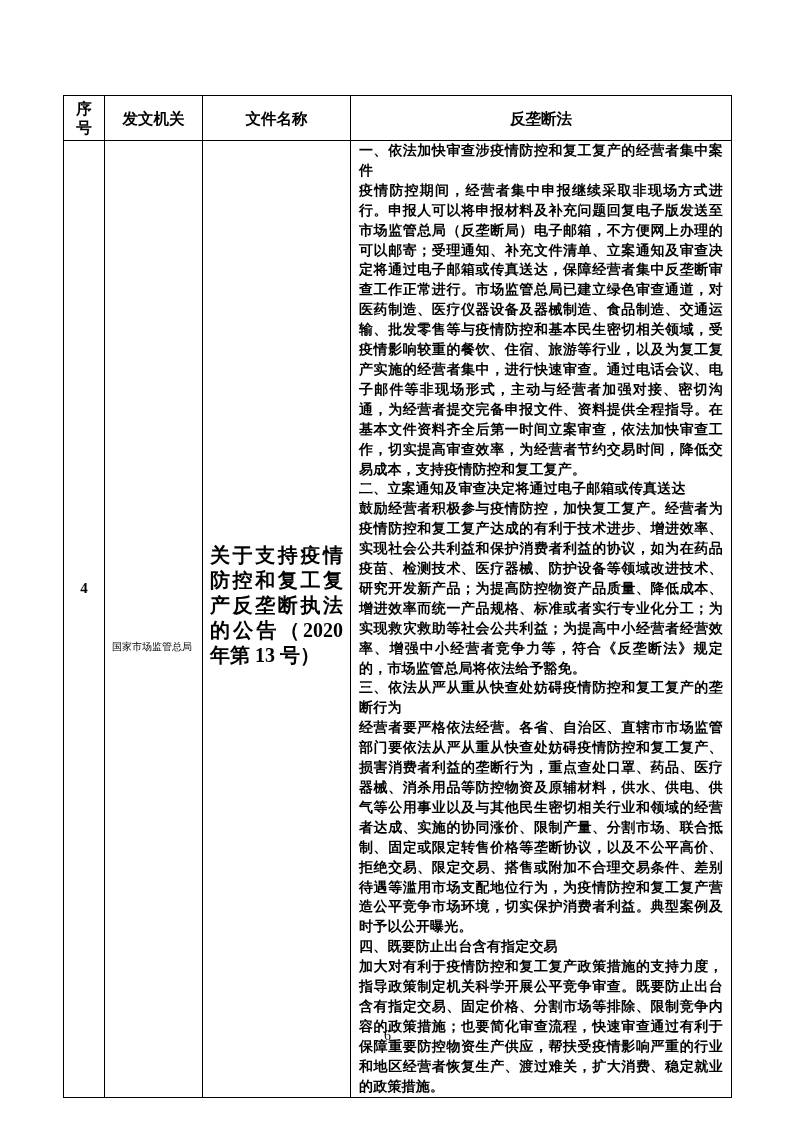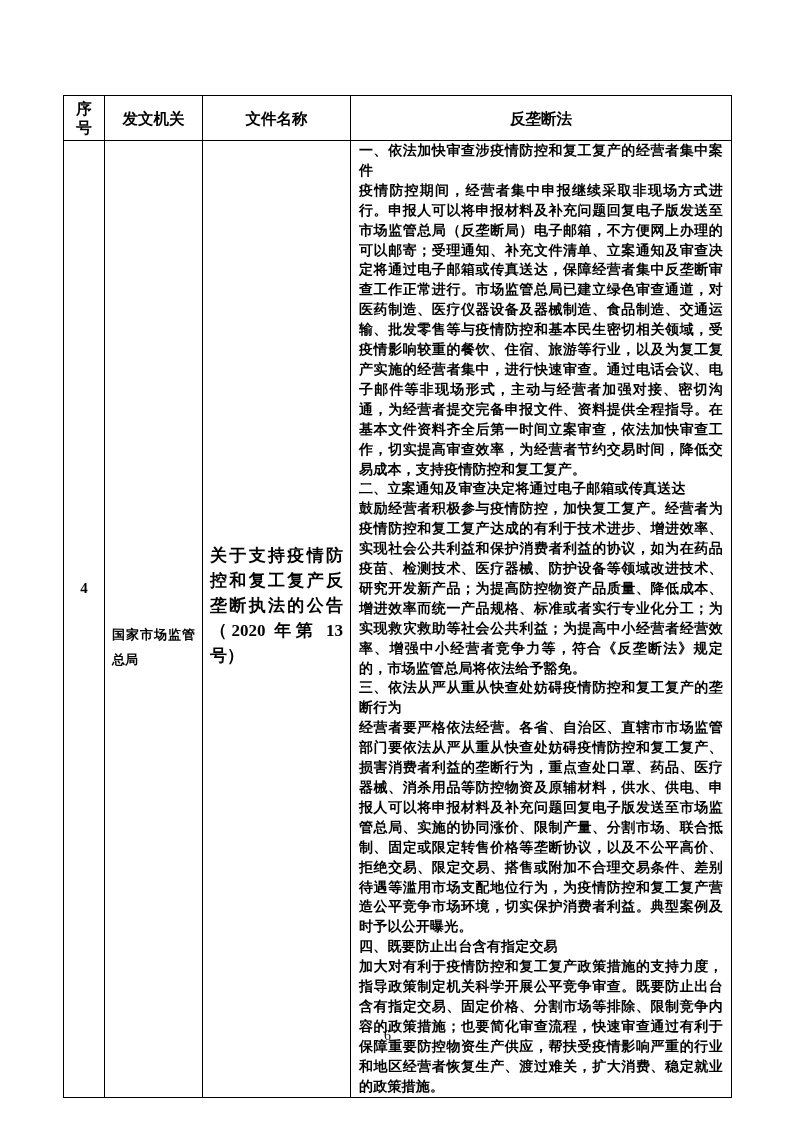--- a/index.html
+++ b/index.html
@@ -39,33 +39,33 @@
   td.cell-serial {
     text-align: center;
     vertical-align: middle;
     font-size: 15px;
     font-weight: 600;
   }
   td.cell-serial .inner { transform: translateY(-30px); }
   td.cell-agency {
     vertical-align: middle;
     padding: 4px 7px;
-    font-size: 13px;
-    font-weight: 700;
+    font-size: 10px;
+    font-weight: 400;
   }
   td.cell-agency .inner {
     transform: translateY(28px);
     text-align: justify;
     text-align-last: left;
     line-height: 25px;
   }
   td.cell-docname {
     vertical-align: middle;
     padding: 0 7px;
-    font-size: 17px;
+    font-size: 20px;
     font-weight: 600;
   }
   td.cell-docname .inner {
     transform: translateY(-13px);
     text-align: justify;
     text-align-last: left;
     line-height: 25px;
   }
   td.cell-content {
     vertical-align: top;
@@ -119,21 +119,21 @@
         <td class="cell-docname">
           <div class="inner">关于支持疫情防控和复工复产反垄断执法的公告（2020 年第 13 号）</div>
         </td>
         <td class="cell-content">
           <div>
               <p>一、依法加快审查涉疫情防控和复工复产的经营者集中案件</p>
               <p>疫情防控期间，经营者集中申报继续采取非现场方式进行。申报人可以将申报材料及补充问题回复电子版发送至市场监管总局（反垄断局）电子邮箱，不方便网上办理的可以邮寄；受理通知、补充文件清单、立案通知及审查决定将通过电子邮箱或传真送达，保障经营者集中反垄断审查工作正常进行。市场监管总局已建立绿色审查通道，对医药制造、医疗仪器设备及器械制造、食品制造、交通运输、批发零售等与疫情防控和基本民生密切相关领域，受疫情影响较重的餐饮、住宿、旅游等行业，以及为复工复产实施的经营者集中，进行快速审查。通过电话会议、电子邮件等非现场形式，主动与经营者加强对接、密切沟通，为经营者提交完备申报文件、资料提供全程指导。在基本文件资料齐全后第一时间立案审查，依法加快审查工作，切实提高审查效率，为经营者节约交易时间，降低交易成本，支持疫情防控和复工复产。</p>
               <p>二、立案通知及审查决定将通过电子邮箱或传真送达</p>
               <p>鼓励经营者积极参与疫情防控，加快复工复产。经营者为疫情防控和复工复产达成的有利于技术进步、增进效率、实现社会公共利益和保护消费者利益的协议，如为在药品疫苗、检测技术、医疗器械、防护设备等领域改进技术、研究开发新产品；为提高防控物资产品质量、降低成本、增进效率而统一产品规格、标准或者实行专业化分工；为实现救灾救助等社会公共利益；为提高中小经营者经营效率、增强中小经营者竞争力等，符合《反垄断法》规定的，市场监管总局将依法给予豁免。</p>
               <p>三、依法从严从重从快查处妨碍疫情防控和复工复产的垄断行为</p>
-              <p>经营者要严格依法经营。各省、自治区、直辖市市场监管部门要依法从严从重从快查处妨碍疫情防控和复工复产、损害消费者利益的垄断行为，重点查处口罩、药品、医疗器械、消杀用品等防控物资及原辅材料，供水、供电、申报人可以将申报材料及补充问题回复电子版发送至市场监管总局、实施的协同涨价、限制产量、分割市场、联合抵制、固定或限定转售价格等垄断协议，以及不公平高价、拒绝交易、限定交易、搭售或附加不合理交易条件、差别待遇等滥用市场支配地位行为，为疫情防控和复工复产营造公平竞争市场环境，切实保护消费者利益。典型案例及时予以公开曝光。</p>
+              <p>经营者要严格依法经营。各省、自治区、直辖市市场监管部门要依法从严从重从快查处妨碍疫情防控和复工复产、损害消费者利益的垄断行为，重点查处口罩、药品、医疗器械、消杀用品等防控物资及原辅材料，供水、供电、供气等公用事业以及与其他民生密切相关行业和领域的经营者达成、实施的协同涨价、限制产量、分割市场、联合抵制、固定或限定转售价格等垄断协议，以及不公平高价、拒绝交易、限定交易、搭售或附加不合理交易条件、差别待遇等滥用市场支配地位行为，为疫情防控和复工复产营造公平竞争市场环境，切实保护消费者利益。典型案例及时予以公开曝光。</p>
               <p>四、既要防止出台含有指定交易</p>
               <p>加大对有利于疫情防控和复工复产政策措施的支持力度，指导政策制定机关科学开展公平竞争审查。既要防止出台含有指定交易、固定价格、分割市场等排除、限制竞争内容的政策措施；也要简化审查流程，快速审查通过有利于保障重要防控物资生产供应，帮扶受疫情影响严重的行业和地区经营者恢复生产、渡过难关，扩大消费、稳定就业的政策措施。</p>
             </div>
         </td>
       </tr>
     </tbody>
   </table>
 
   <div class="page-number">6</div>
 

